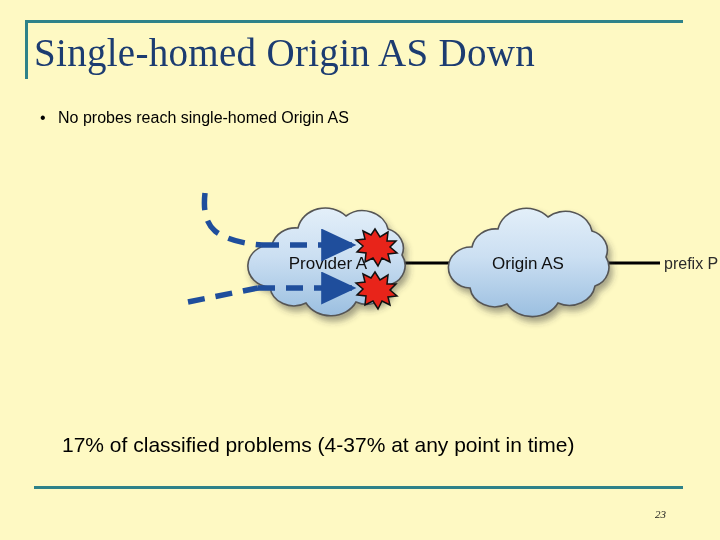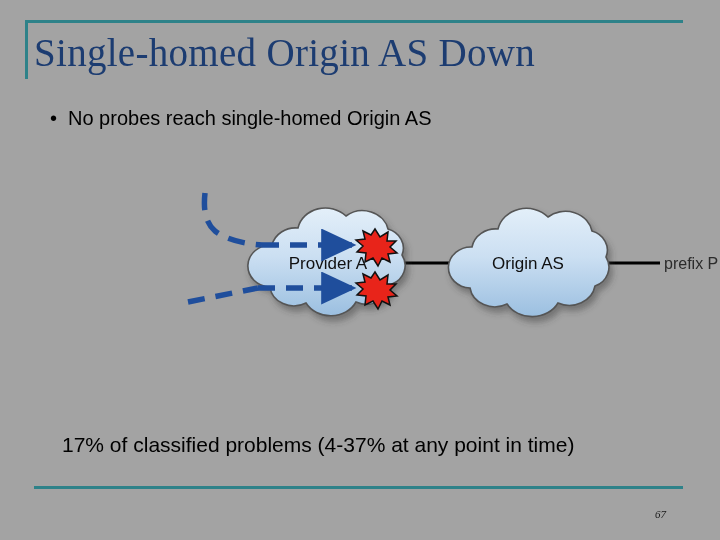--- a/index.html
+++ b/index.html
@@ -13,21 +13,21 @@
     height: 540px;
     position: relative;
     overflow: hidden;
     font-family: "Liberation Sans", sans-serif;
     -webkit-font-smoothing: antialiased;
   }
 
   .slide {
     position: absolute;
     inset: 0;
-    background: #a3a3a3;
+    background: #fef9c3;
   }
 
   
   .rule-top {
     position: absolute;
     left: 25px;
     top: 20px;
     width: 658px;
     height: 3px;
     background: #2E8289;
@@ -64,26 +64,25 @@
   }
 
   
   .bullets {
     position: absolute;
     left: 40px;
     top: 106px;
     width: 640px;
   }
   .bullet {
-    font-size: 20px;
+    font-size: 16px;
     line-height: 24px;
     color: #000000;
     margin-bottom: 19px;
     white-space: nowrap;
-    margin-left: 10px;
   }
   .bullet .dot {
     display: inline-block;
     width: 18px;
     color: #000000;
   }
 
   
   .diagram {
     position: absolute;
@@ -205,15 +204,15 @@
       </g>
 
       <text x="664" y="84" font-family="Liberation Sans, sans-serif" font-size="16" fill="#2b2b2b">prefix P</text>
     </svg>
   </div>
 
   <div class="footer-text">17% of classified problems (4-37% at any point in time)</div>
 
   <div class="rule-bottom"></div>
 
-  <div class="page-number">67</div>
+  <div class="page-number">23</div>
 
 </div>
 
 </body></html>

